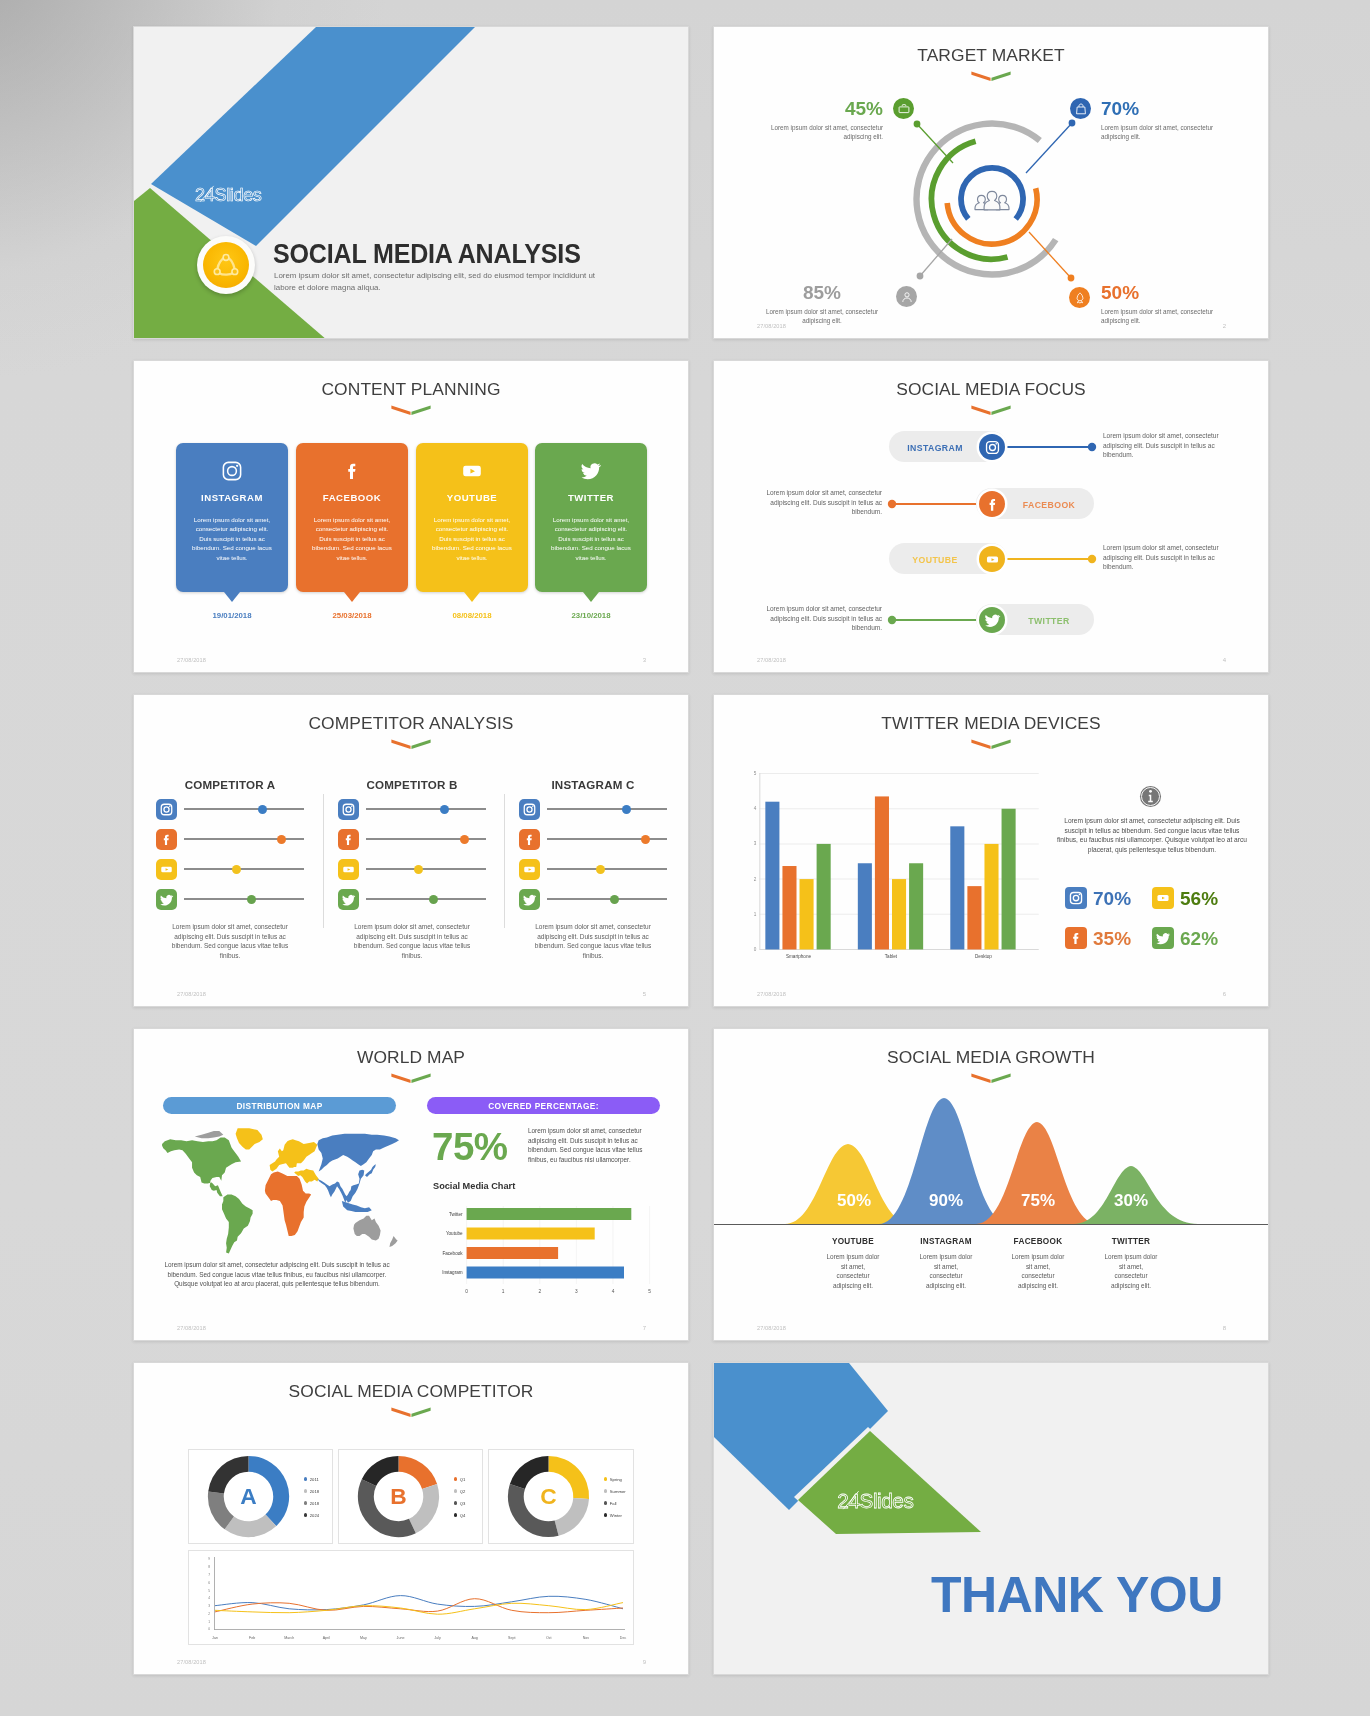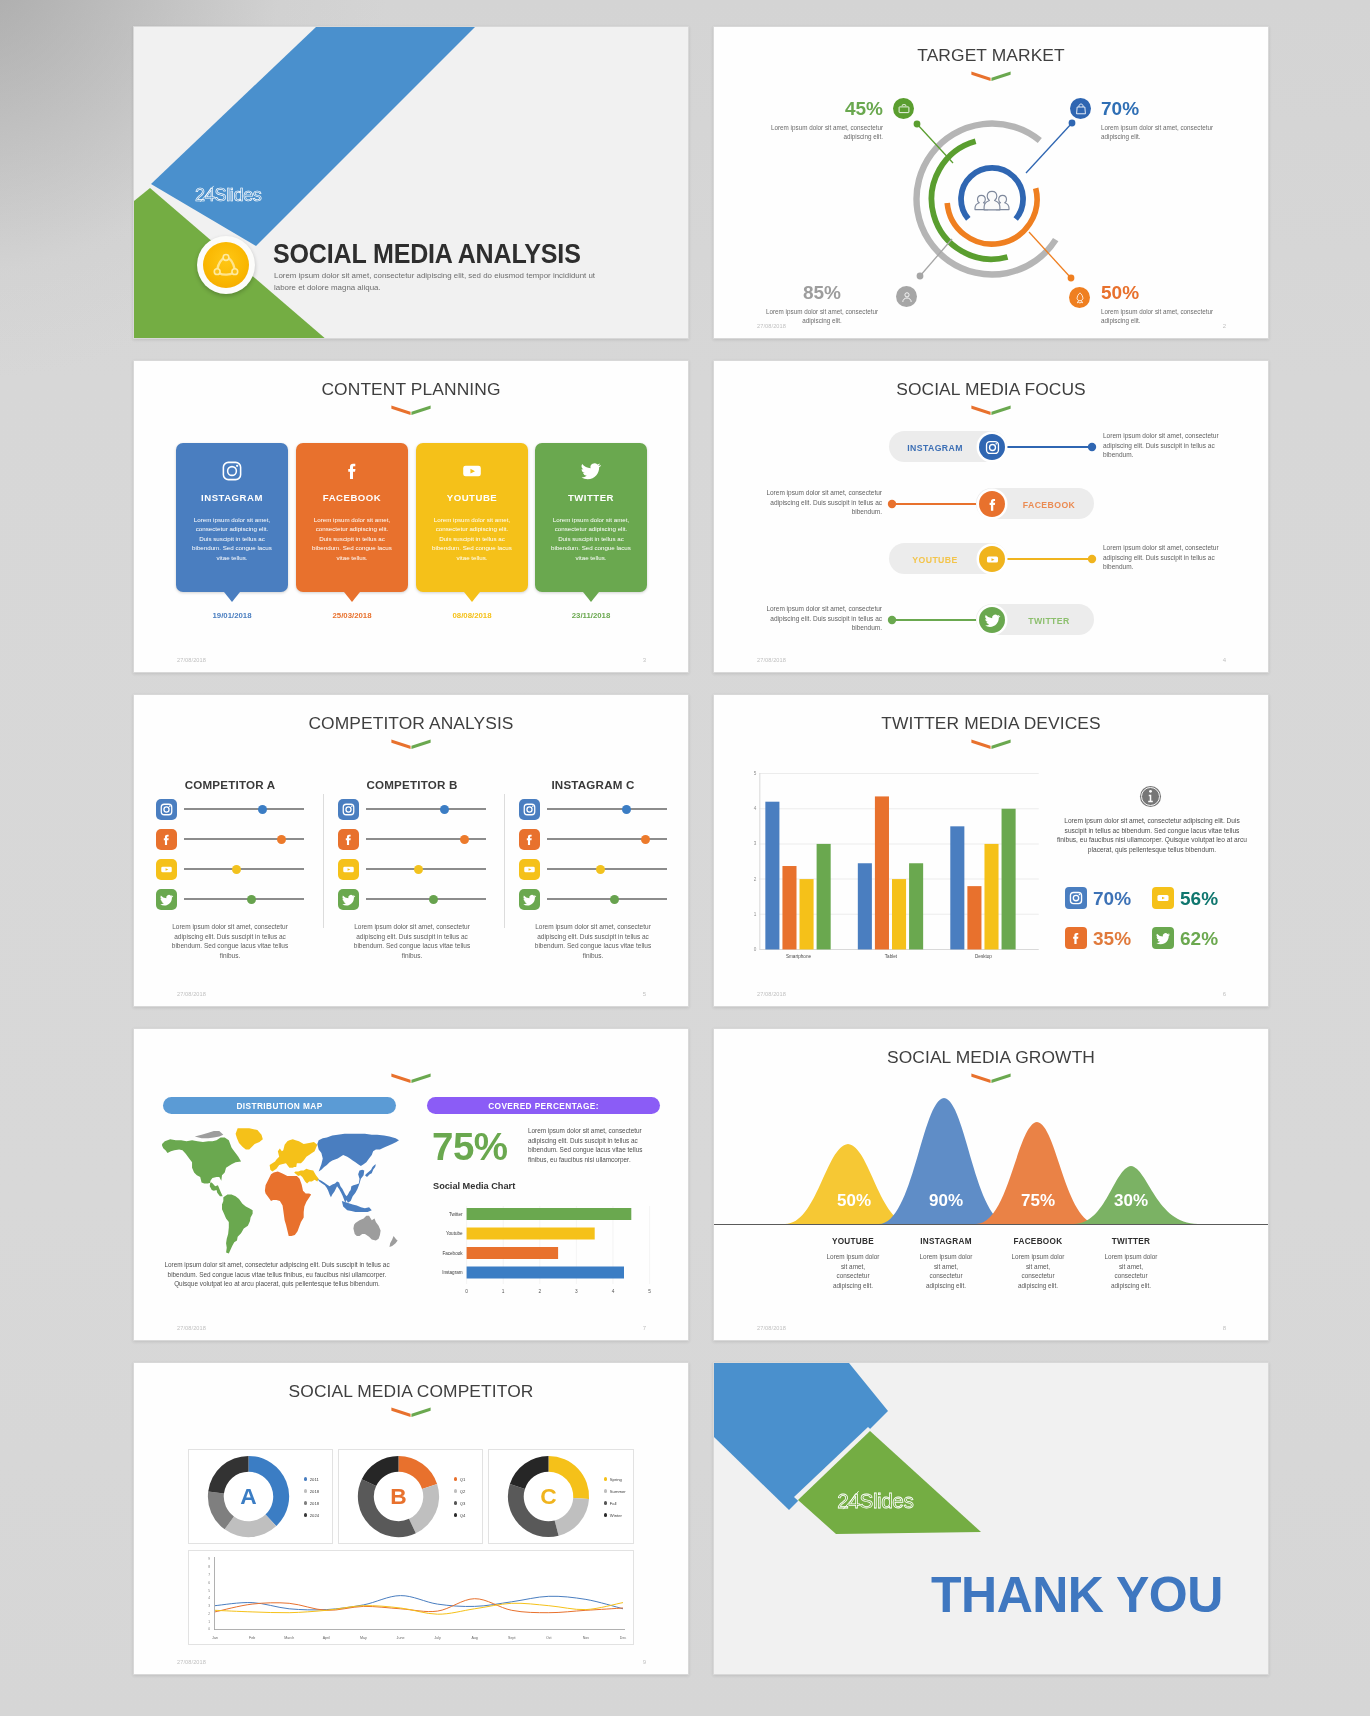--- a/index.html
+++ b/index.html
@@ -313,21 +313,21 @@
   <div class="cp-date cp-d3">08/08/2018</div>
 
   <div class="cp-card cp-c4">
     <svg class="cp-ic" viewBox="0 0 24 24">
           <path d="M22.4 5.6c-.8.36-1.64.6-2.52.7.9-.54 1.6-1.4 1.93-2.42-.85.5-1.8.87-2.8 1.07a4.4 4.4 0 0 0-7.5 4.02A12.5 12.5 0 0 1 2.4 4.4a4.4 4.4 0 0 0 1.36 5.88c-.72-.02-1.4-.22-2-.55v.06a4.4 4.4 0 0 0 3.53 4.32c-.65.18-1.35.2-2.02.08a4.4 4.4 0 0 0 4.1 3.06A8.84 8.84 0 0 1 1.6 19.1a12.45 12.45 0 0 0 6.75 1.98c8.1 0 12.54-6.72 12.54-12.54l-.01-.57c.86-.62 1.6-1.4 2.19-2.29z" fill="#fff"></path>
         </svg>
     <div class="cp-name">TWITTER</div>
     <div class="cp-txt">Lorem ipsum dolor sit amet, consectetur adipiscing elit. Duis suscipit in tellus ac bibendum. Sed congue lacus vitae tellus.</div>
     <div class="cp-tip"></div>
   </div>
-  <div class="cp-date cp-d4">23/11/2018</div>
+  <div class="cp-date cp-d4">23/10/2018</div>
 
   <div class="foot-date">27/08/2018</div>
   <div class="foot-num">3</div>
 </div>
 
 <div class="slide c1 r1">
   <div class="stitle">SOCIAL MEDIA FOCUS</div>
   <svg class="chev" viewBox="0 0 46 13">
         <path d="M1.5 1.6 L22.5 8.4 L22.5 12 L1.5 5.2 Z" fill="#e8712d"></path>
         <path d="M23.5 8.4 L44.5 1.6 L44.5 5.2 L23.5 12 Z" fill="#6aa84f"></path>
@@ -612,21 +612,21 @@
         </span>
     <span class="dv-val" style="color:#3d72b6">70%</span>
   </div>
   <div class="dv-stat dv-q2">
     <span class="dv-sq" style="background:#f5c119">
           <svg viewBox="0 0 24 24">
             <rect x="4.6" y="8" width="14.8" height="8" rx="2" fill="#fff"></rect>
             <path d="M10.7 10.4l3.9 1.6-3.9 1.6z" fill="#f5c119"></path>
           </svg>
         </span>
-    <span class="dv-val" style="color:#0f766e">56%</span>
+    <span class="dv-val" style="color:#4d7c0f">56%</span>
   </div>
   <div class="dv-stat dv-q3">
     <span class="dv-sq" style="background:#e8712d">
           <svg viewBox="0 0 24 24">
             <path d="M15 5.2h-2.2c-1.7 0-3 1.2-3 3v2H8.2v2.7h1.6v7h3v-7h2l.4-2.7h-2.4V8.8c0-.6.3-1 1-1h1.2z" fill="#fff"></path>
           </svg>
         </span>
     <span class="dv-val" style="color:#e07a3c">35%</span>
   </div>
   <div class="dv-stat dv-q4">
@@ -636,20 +636,21 @@
           </svg>
         </span>
     <span class="dv-val" style="color:#6ba84f">62%</span>
   </div>
 
   <div class="foot-date">27/08/2018</div>
   <div class="foot-num">6</div>
 </div>
 
 <div class="slide c0 r3">
+  <div class="stitle">WORLD MAP</div>
   <svg class="chev" viewBox="0 0 46 13">
         <path d="M1.5 1.6 L22.5 8.4 L22.5 12 L1.5 5.2 Z" fill="#e8712d"></path>
         <path d="M23.5 8.4 L44.5 1.6 L44.5 5.2 L23.5 12 Z" fill="#6aa84f"></path>
       </svg>
 
   <div class="wm-pill wm-pl">
         <span>DISTRIBUTION MAP</span>
       </div>
   <div class="wm-pill wm-pr">
         <span>COVERED PERCENTAGE:</span>

